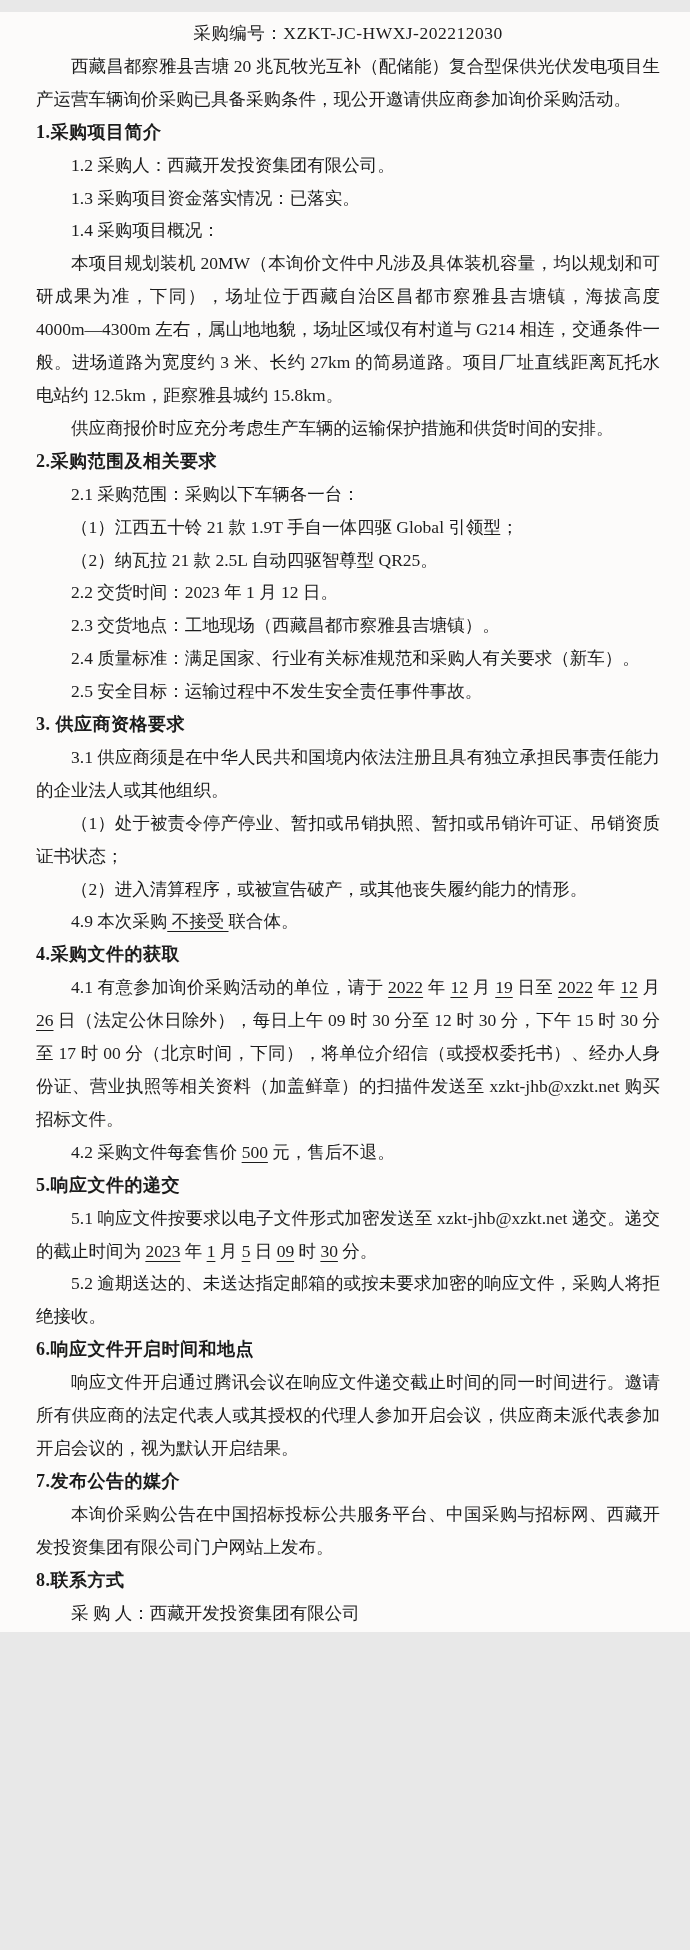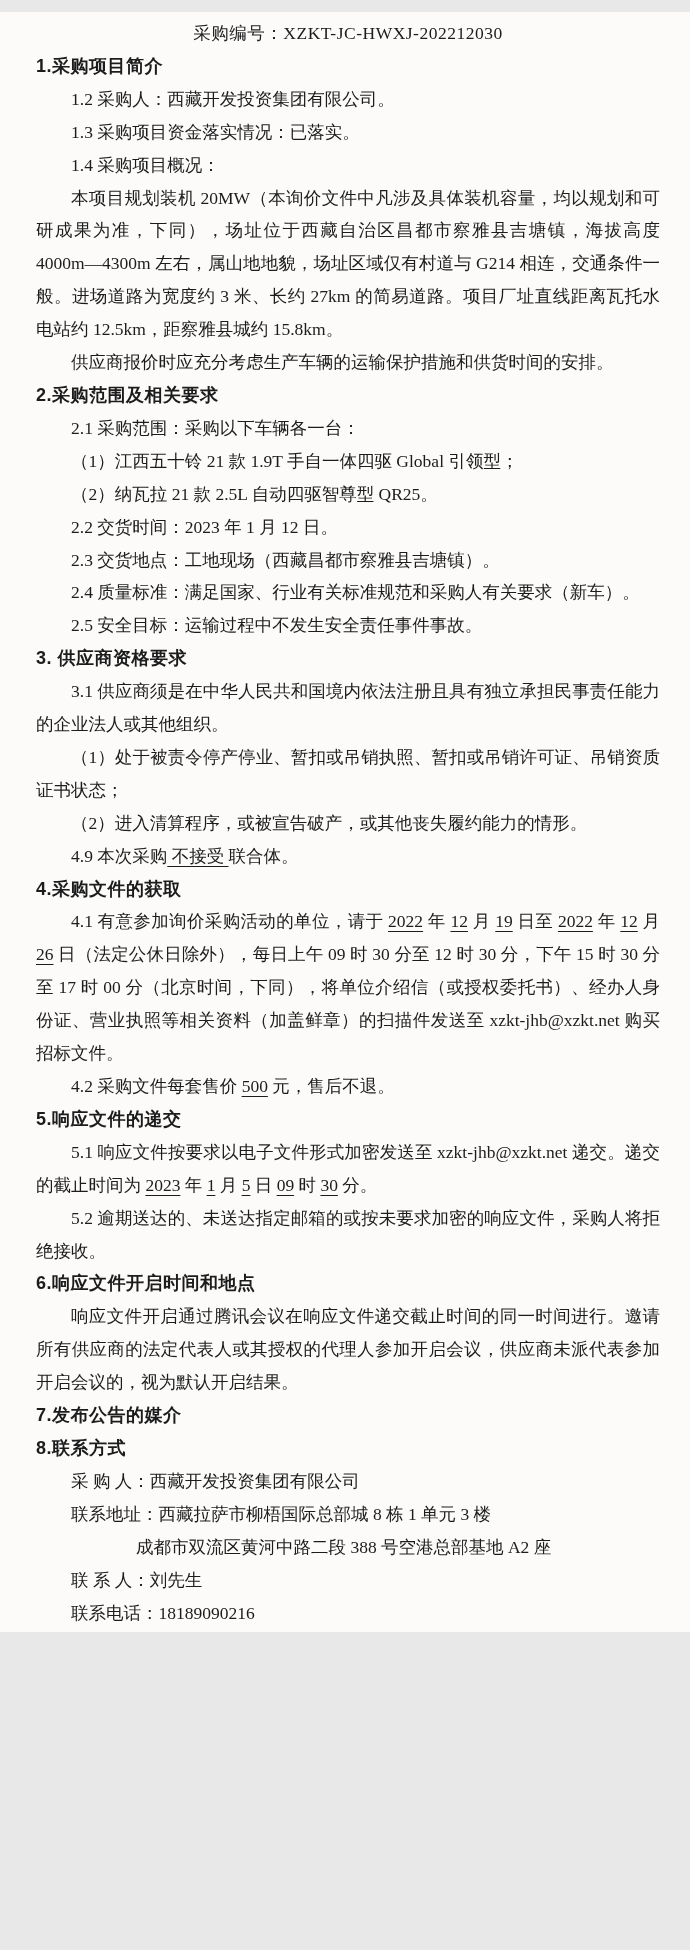--- a/index.html
+++ b/index.html
@@ -19,21 +19,21 @@
   .doc-inner {
     padding: 5px 30px 0 36px;
   }
   .doc-header {
     text-align: center;
     letter-spacing: 0.5px;
   }
   .blk { text-align: justify; }
   .blk.p { text-indent: 2em; }
   .blk.h {
-    font-family: Liberation Sans, sans-serif;
+    font-family: Liberation Serif, serif;
     font-weight: bold;
     font-size: 18px;
     text-indent: 0;
     text-align: left;
     letter-spacing: 0.5px;
   }
   .blk.contact { text-indent: 2em; text-align: left; }
   .blk.addr2 { text-indent: 0; padding-left: 100px; text-align: left; }
   .u {
     text-decoration: underline;
@@ -60,20 +60,21 @@
   }
   .seal svg { width: 100%; height: 100%; }
 </style>
 </head>
 <body>
 
 <div class="page">
   <div class="doc-inner">
     <div class="doc-header">采购编号：XZKT-JC-HWXJ-202212030</div>
     <div id="doc-body">
+        <div class="blk p"><span>西藏昌都察雅县吉塘 20 兆瓦牧光互补（配储能）复合型保供光伏发电项目生产运营车辆询价采购已具备采购条件，现公开邀请供应商参加询价采购活动。</span></div>
         <div class="blk h"><span>1.采购项目简介</span></div>
         <div class="blk p"><span>1.2 采购人：西藏开发投资集团有限公司。</span></div>
         <div class="blk p"><span>1.3 采购项目资金落实情况：已落实。</span></div>
         <div class="blk p"><span>1.4 采购项目概况：</span></div>
         <div class="blk p"><span>本项目规划装机 20MW（本询价文件中凡涉及具体装机容量，均以规划和可研成果为准，下同），场址位于西藏自治区昌都市察雅县吉塘镇，海拔高度 4000m—4300m 左右，属山地地貌，场址区域仅有村道与 G214 相连，交通条件一般。进场道路为宽度约 3 米、长约 27km 的简易道路。项目厂址直线距离瓦托水电站约 12.5km，距察雅县城约 15.8km。</span></div>
         <div class="blk p"><span>供应商报价时应充分考虑生产车辆的运输保护措施和供货时间的安排。</span></div>
         <div class="blk h"><span>2.采购范围及相关要求</span></div>
         <div class="blk p"><span>2.1 采购范围：采购以下车辆各一台：</span></div>
         <div class="blk p"><span>（1）江西五十铃 21 款 1.9T 手自一体四驱 Global 引领型；</span></div>
         <div class="blk p"><span>（2）纳瓦拉 21 款 2.5L 自动四驱智尊型 QR25。</span></div>
@@ -88,20 +89,21 @@
         <div class="blk p"><span>4.9 本次采购</span><span class="u"> 不接受 </span><span>联合体。</span></div>
         <div class="blk h"><span>4.采购文件的获取</span></div>
         <div class="blk p"><span>4.1 有意参加询价采购活动的单位，请于 </span><span class="u">2022</span><span> 年 </span><span class="u">12</span><span> 月 </span><span class="u">19</span><span> 日至 </span><span class="u">2022</span><span> 年 </span><span class="u">12</span><span> 月 </span><span class="u">26</span><span> 日（法定公休日除外），每日上午 09 时 30 分至 12 时 30 分，下午 15 时 30 分至 17 时 00 分（北京时间，下同），将单位介绍信（或授权委托书）、经办人身份证、营业执照等相关资料（加盖鲜章）的扫描件发送至 xzkt-jhb@xzkt.net 购买招标文件。</span></div>
         <div class="blk p"><span>4.2 采购文件每套售价 </span><span class="u">500</span><span> 元，售后不退。</span></div>
         <div class="blk h"><span>5.响应文件的递交</span></div>
         <div class="blk p"><span>5.1 响应文件按要求以电子文件形式加密发送至 xzkt-jhb@xzkt.net 递交。递交的截止时间为 </span><span class="u">2023</span><span> 年 </span><span class="u">1</span><span> 月 </span><span class="u">5</span><span> 日 </span><span class="u">09</span><span> 时 </span><span class="u">30</span><span> 分。</span></div>
         <div class="blk p"><span>5.2 逾期送达的、未送达指定邮箱的或按未要求加密的响应文件，采购人将拒绝接收。</span></div>
         <div class="blk h"><span>6.响应文件开启时间和地点</span></div>
         <div class="blk p"><span>响应文件开启通过腾讯会议在响应文件递交截止时间的同一时间进行。邀请所有供应商的法定代表人或其授权的代理人参加开启会议，供应商未派代表参加开启会议的，视为默认开启结果。</span></div>
         <div class="blk h"><span>7.发布公告的媒介</span></div>
+        <div class="blk p"><span>本询价采购公告在中国招标投标公共服务平台、中国采购与招标网、西藏开发投资集团有限公司门户网站上发布。</span></div>
         <div class="blk h"><span>8.联系方式</span></div>
         <div class="blk contact"><span>采 购 人：西藏开发投资集团有限公司</span></div>
         <div class="blk contact"><span>联系地址：西藏拉萨市柳梧国际总部城 8 栋 1 单元 3 楼</span></div>
         <div class="blk addr2"><span>成都市双流区黄河中路二段 388 号空港总部基地 A2 座</span></div>
         <div class="blk contact"><span>联 系 人：刘先生</span></div>
         <div class="blk contact"><span>联系电话：18189090216</span></div>
       </div>
   </div>
 
   <div class="sign-block">

